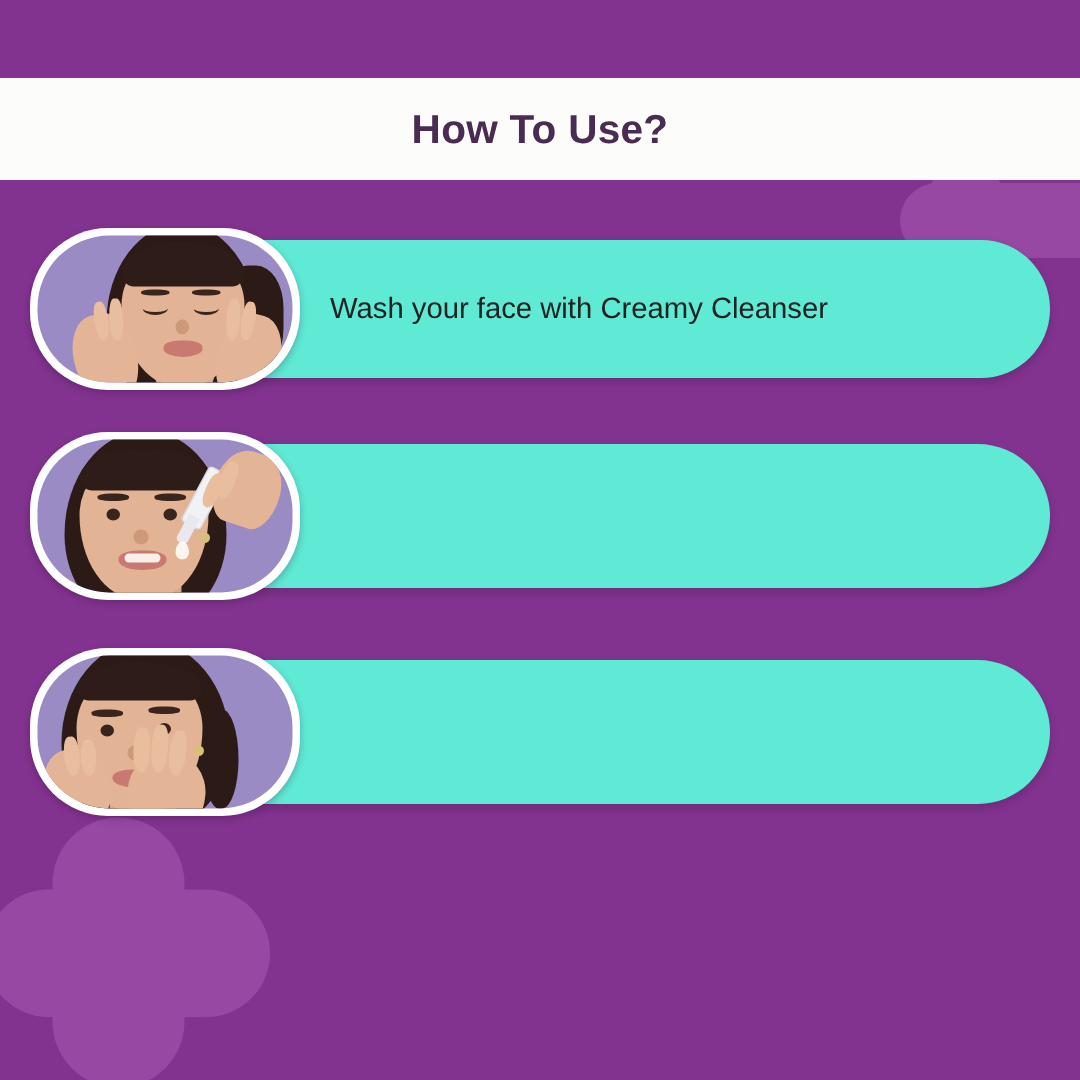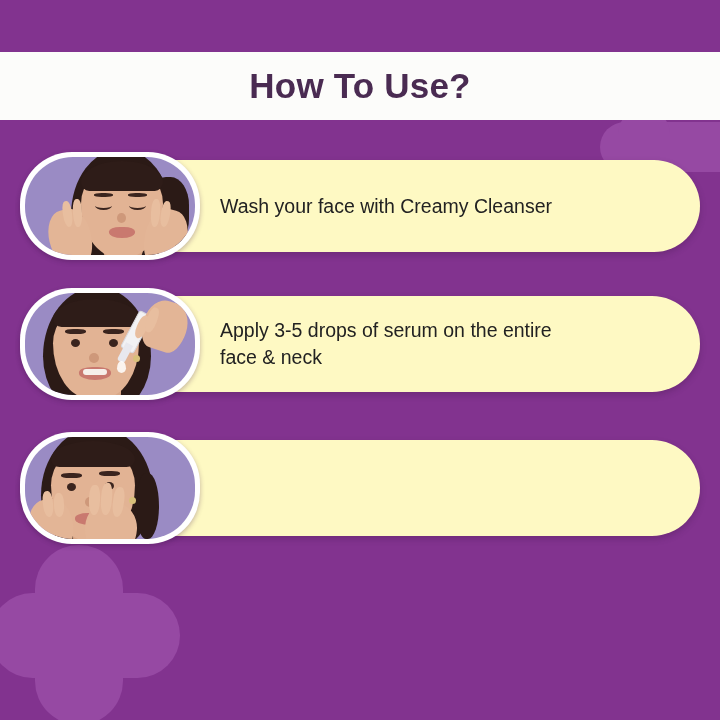--- a/index.html
+++ b/index.html
@@ -61,41 +61,41 @@
     top: 52px;
     width: 720px;
     height: 68px;
     background: #FCFCFA;
     display: flex;
     align-items: center;
     justify-content: center;
   }
   #page-title {
     font-family: "Liberation Sans", sans-serif;
-    font-size: 35px;
+    font-size: 27px;
     font-weight: bold;
     color: #4A2B52;
     letter-spacing: 0.2px;
     white-space: nowrap;
   }
 
   
   #steps {
     position: absolute;
     left: 0;
     top: 0;
     width: 720px;
     height: 720px;
   }
 
   .step-card {
     position: absolute;
     left: 22px;
     width: 678px;
-    background: #fef9c3;
+    background: #5eead4;
     border-radius: 48px;
     box-shadow: 0 3px 6px rgba(60, 20, 70, 0.28);
     display: flex;
     align-items: center;
   }
   #step-1 { top: 160px; height: 92px; }
   #step-2 { top: 296px; height: 96px; }
   #step-3 { top: 440px; height: 96px; }
 
   .step-thumb {
@@ -297,22 +297,20 @@
 
             <div class="dropper-body" style="left:104px; top:18px; width:13px; height:40px; transform:rotate(28deg);"></div>
             <div class="dropper-tip" style="left:96px; top:50px; width:8px; height:20px; transform:rotate(28deg);"></div>
             <div class="droplet" style="left:92px; top:68px; width:9px; height:12px;"></div>
             <div class="hand" style="left:118px; top:8px; width:44px; height:50px; transform:rotate(18deg);"></div>
             <div class="finger" style="left:112px; top:22px; width:10px; height:24px; transform:rotate(24deg);"></div>
             <div class="finger" style="left:122px; top:14px; width:10px; height:26px; transform:rotate(20deg);"></div>
           </div>
         </div>
       </div>
-      <div class="step-text">Apply 3-5 drops of serum on the entire
-face &amp; neck</div>
     </div>
 
     <div class="step-card" id="step-3">
       <div class="step-thumb">
         <div class="step-thumb-inner">
           <div class="illus">
 
             <div class="hair-back" style="left:16px; top:-10px; width:112px; height:124px;"></div>
             <div class="sh" style="left:112px; top:36px; width:22px; height:66px; background:#2B1A16; border-radius:40% 50% 50% 40%;"></div>
 

